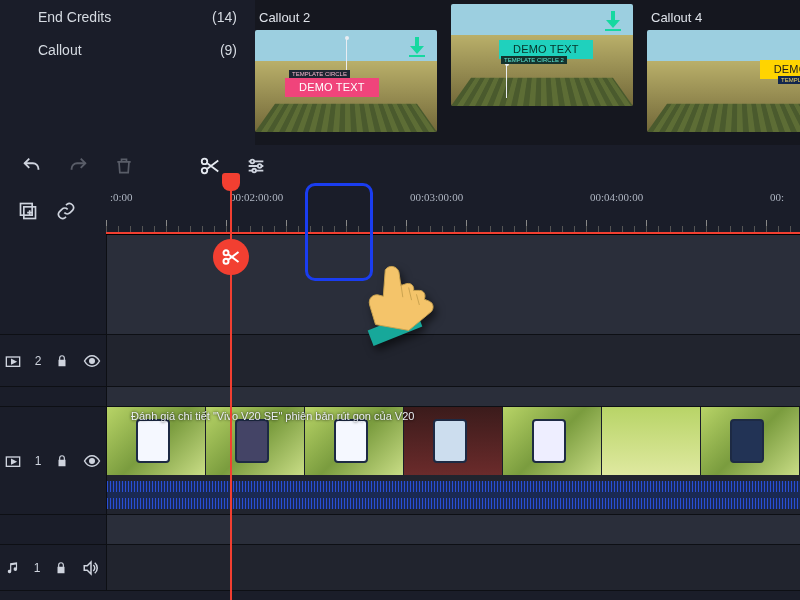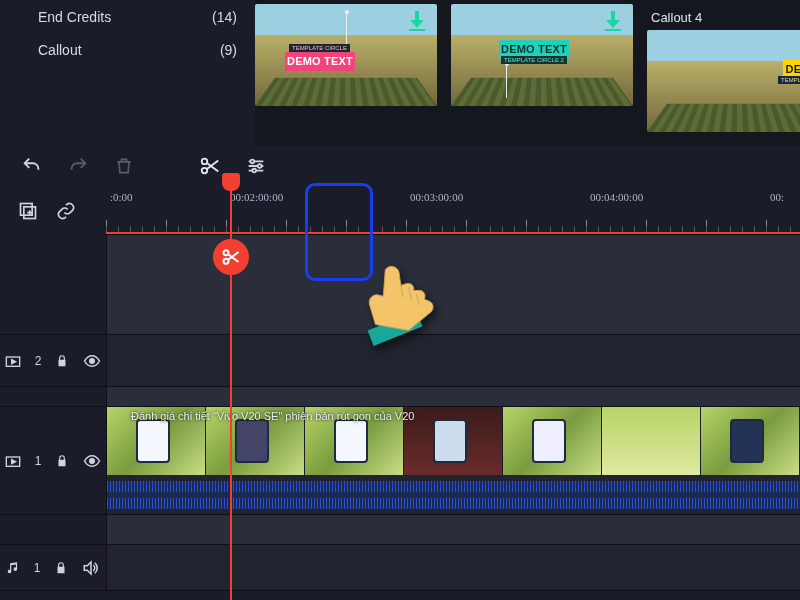--- a/index.html
+++ b/index.html
@@ -48,21 +48,21 @@
   }
   .vineyard-row { position:absolute; bottom:0; left:0; right:0; height:40px;
     background: repeating-linear-gradient(90deg,#4a5a2d 0 6px,#5d6d35 6px 12px);
     transform: perspective(60px) rotateX(25deg); transform-origin: bottom;
   }
   .dl-arrow {
     position: absolute; top: 6px; right: 10px;
     width: 20px; height: 22px;
   }
   .demo-badge {
-    position: absolute; top: 48px; padding: 3px 2px 4px; font-weight: 700; font-size: 11px;
+    position: absolute; top: 48px; padding: 3px 14px 4px; font-weight: 400; font-size: 11px;
     letter-spacing: .2px; white-space: nowrap; text-align: center;
   }
   .demo-sub { position:absolute; font-size:6px; padding:1px 3px; }
   .callout-line {
     position:absolute; width:1px; height:34px; background:#e9edf2;
   }
   .callout-line::after{
     content:''; position:absolute; top:-2px; left:-1px; width:4px; height:4px; border-radius:50%; background:#e9edf2;
   }
   
@@ -175,20 +175,21 @@
     </div>
     <div class="sidebar-item">
       <span><span class="chev"></span><span>Callout</span></span>
       <span>(9)</span>
     </div>
   </div>
 
   <div class="preview-strip">
 
     <div class="preset">
+      <div class="preset-title">Callout 2</div>
       <div class="preset-thumb">
         <div class="vineyard-row"></div>
         <div class="callout-line" style="left:50%; top:8px;"></div>
         <span class="demo-sub" style="left:34px; top:40px; background:#1e2632; color:#f6b7cd;">TEMPLATE CIRCLE</span>
         <span class="demo-badge" style="left:30px; background:#f0447b; color:#fff;">DEMO TEXT</span>
         <svg class="dl-arrow" viewBox="0 0 20 22">
             <path fill="#16d8a0" d="M8 1h4v9h5l-7 8-7-8h5z"></path>
             <rect fill="#16d8a0" x="2" y="19" width="16" height="2"></rect>
           </svg>
       </div>

